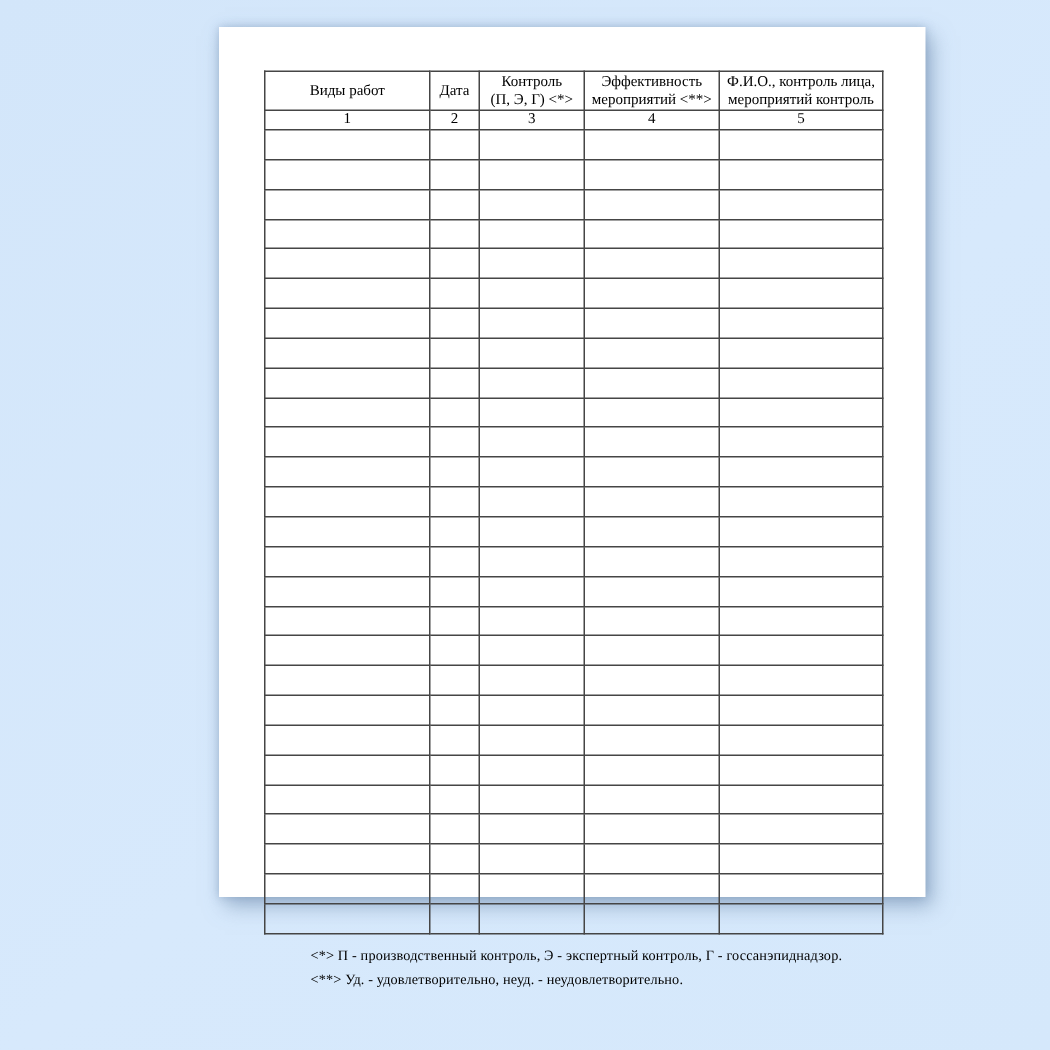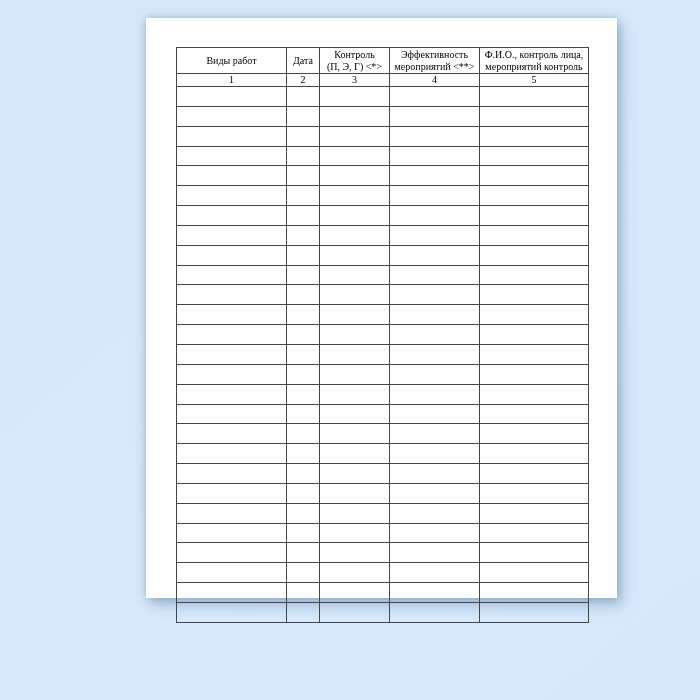--- a/index.html
+++ b/index.html
@@ -299,16 +299,18 @@
             <td></td>
             <td></td>
             <td></td>
             <td></td>
             <td></td>
           </tr>
         </tbody>
     </table>
 
     <div class="footnotes">
+      <div>&lt;*&gt; П - производственный контроль, Э - экспертный контроль, Г - госсанэпиднадзор.</div>
+      <div>&lt;**&gt; Уд. - удовлетворительно, неуд. - неудовлетворительно.</div>
     </div>
 
   </div>
 </div>
 
 </body></html>

